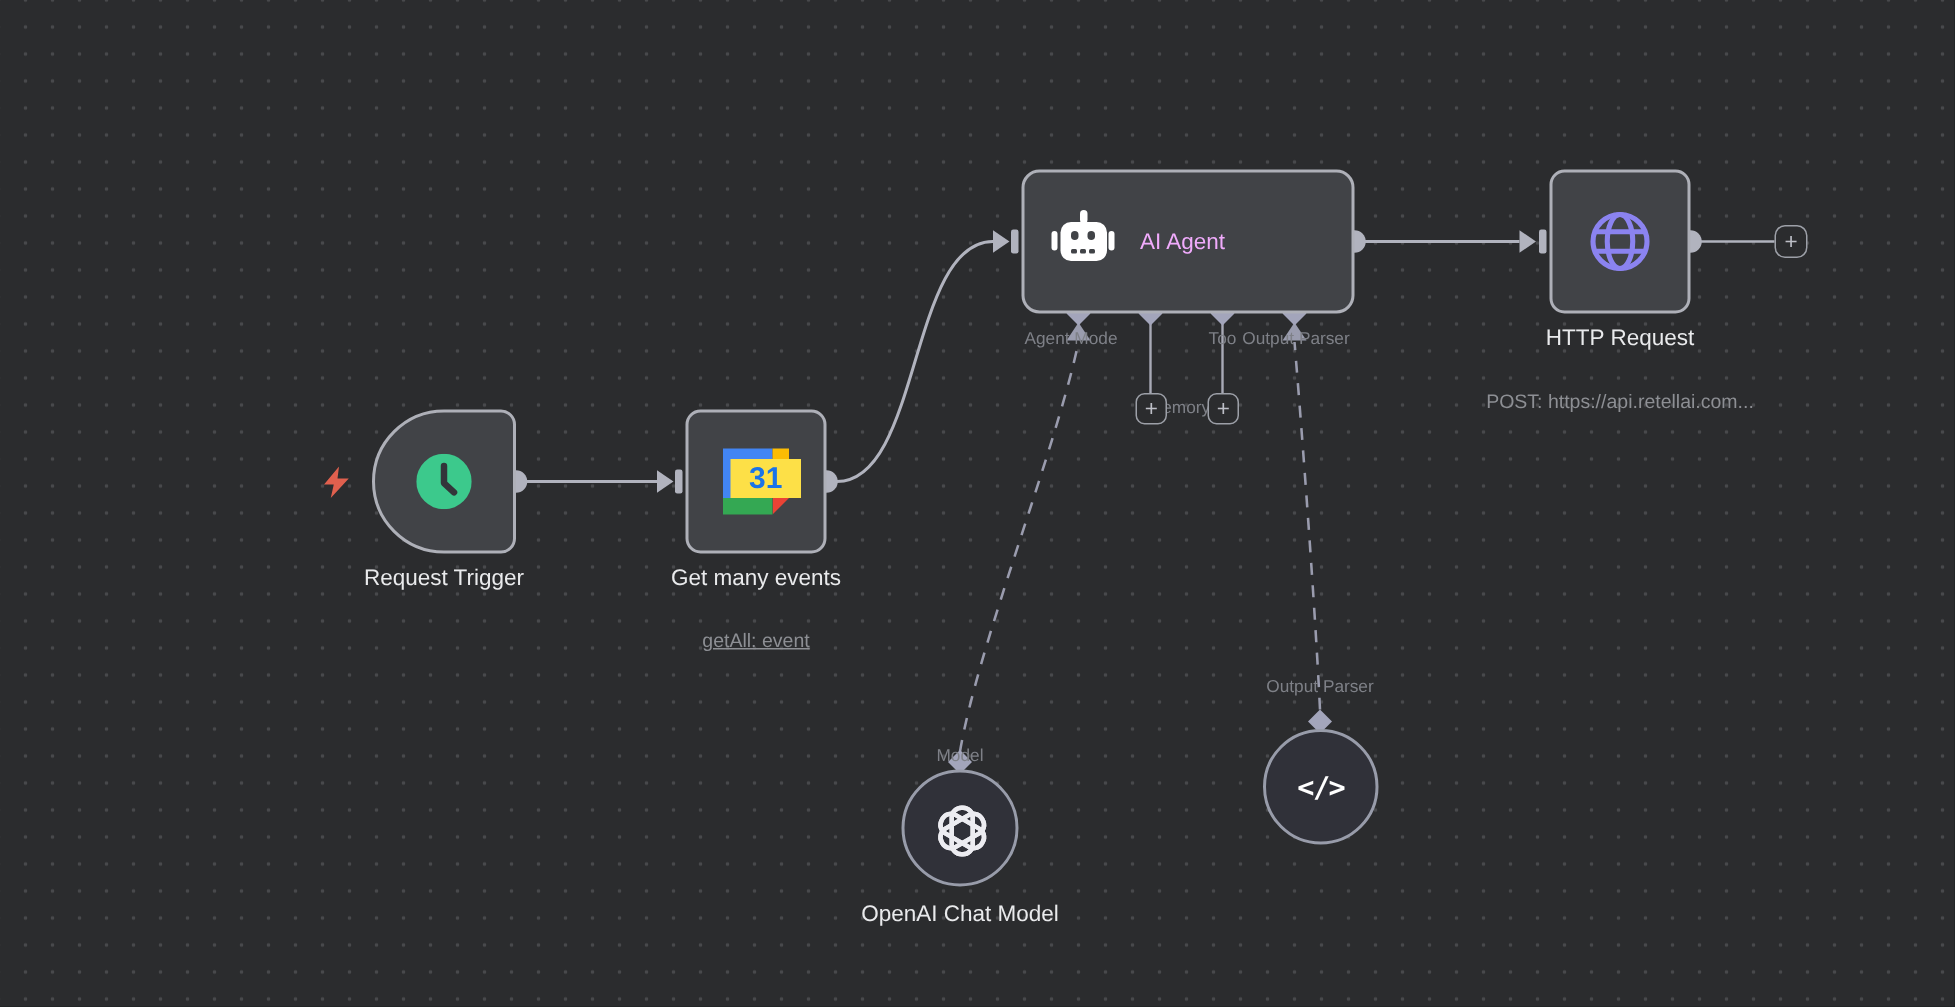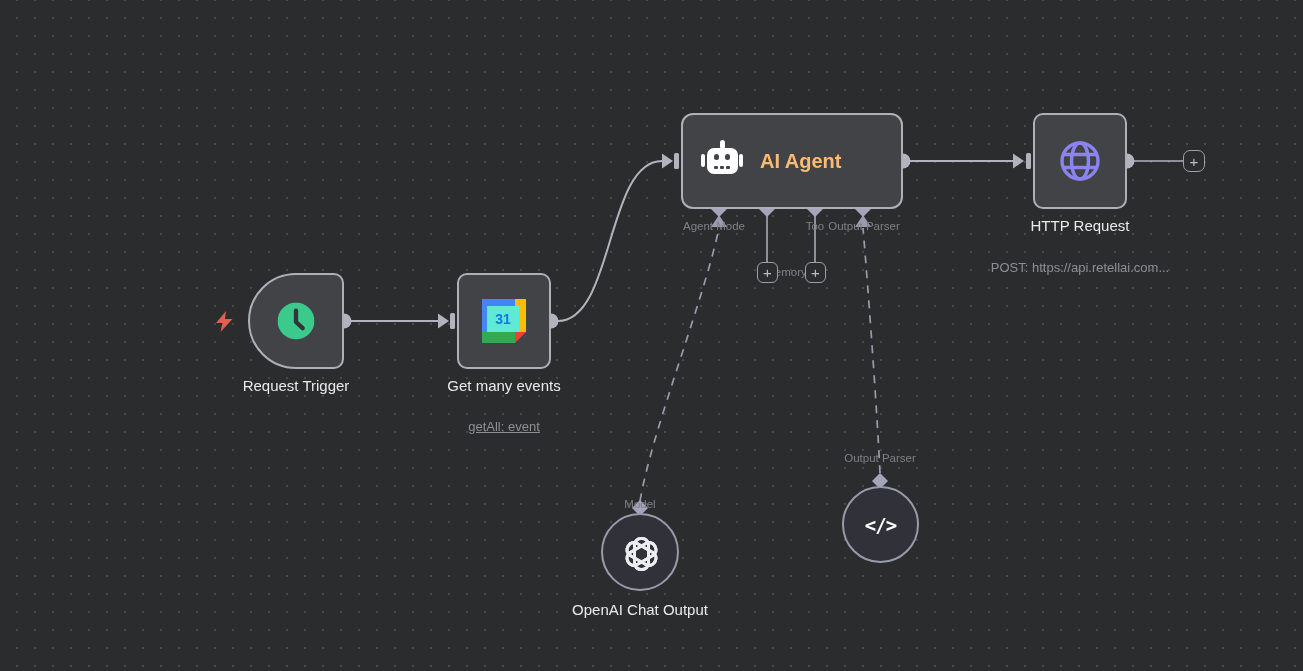--- a/index.html
+++ b/index.html
@@ -32,22 +32,22 @@
   .icon-center{position:absolute;left:50%;top:50%;transform:translate(-50%,-50%);}
 
   
   #clock-icon{width:37px;height:37px;}
   
   #cal-icon{width:44px;height:44px;position:relative;}
   #cal-icon .cal-blue{position:absolute;left:0;top:0;width:33px;height:33px;background:#4285f4;}
   #cal-icon .cal-yellow{position:absolute;left:33px;top:0;width:11px;height:33px;background:#fbbc04;}
   #cal-icon .cal-green{position:absolute;left:0;top:33px;width:33px;height:11px;background:#34a853;}
   #cal-icon .cal-red{position:absolute;left:33px;top:33px;width:11px;height:11px;background:#ea4335;clip-path:polygon(0 0,100% 0,0 100%);}
-  #cal-icon .cal-white{position:absolute;left:5px;top:7px;width:32px;height:26px;background:#5eead4;display:flex;align-items:center;justify-content:center;
-    color:#1a73e8;font-size:14px;font-weight:700;font-family:"Liberation Sans",sans-serif;}
+  #cal-icon .cal-white{position:absolute;left:5px;top:7px;width:47px;height:26px;background:#fde047;display:flex;align-items:center;justify-content:center;
+    color:#1a73e8;font-size:20px;font-weight:700;font-family:"Liberation Sans",sans-serif;}
   
   #robot-icon{width:42px;height:42px;position:relative;}
   #robot-icon .bot-antenna{position:absolute;left:19px;top:0;width:5px;height:9px;background:#fff;border-radius:2.5px;}
   #robot-icon .bot-head{position:absolute;left:6px;top:8px;width:31px;height:26px;background:#fff;border-radius:7px;}
   #robot-icon .bot-ear{position:absolute;top:14px;width:4px;height:13px;background:#fff;border-radius:2px;}
   #robot-icon .bot-ear.left{left:0;}
   #robot-icon .bot-ear.right{right:0;}
   #robot-icon .bot-eye{position:absolute;top:14px;width:5px;height:6px;background:#414347;border-radius:2.5px;}
   #robot-icon .bot-eye.left{left:13px;}
   #robot-icon .bot-eye.right{left:24px;}
@@ -55,21 +55,21 @@
   
   #openai-icon{width:42px;height:42px;position:relative;}
   #openai-icon .petal{position:absolute;left:50%;top:50%;width:11px;height:28px;margin:-15.5px 0 0 -7px;
     border:3.2px solid #ececf1;border-radius:8px;}
   
   #code-icon{color:#fff;font-family:"DejaVu Sans Mono",monospace;font-weight:700;font-size:19px;letter-spacing:-1px;}
 
   .node-label{position:absolute;transform:translateX(-50%);color:#e9eaec;font-size:15px;font-weight:500;white-space:nowrap;}
   .node-sub{position:absolute;transform:translateX(-50%);color:#8d8f94;font-size:13px;white-space:nowrap;margin-top:20px;}
   .port-label{position:absolute;transform:translateX(-50%);color:#7e8087;font-size:11.5px;white-space:nowrap;}
-  #agent-title{color:#fdba74;font-size:20px;font-weight:700;}
+  #agent-title{color:#f0abfc;font-size:15px;font-weight:400;}
   #label-parser{transform:translateX(-50%);width:170px;text-align:center;white-space:normal;line-height:21px;}
 
   .plus-btn{
     position:absolute;box-sizing:border-box;width:21px;height:21px;
     background:#2b2c2e;border:1.6px solid #9da0a8;border-radius:6px;
     color:#bdbfc7;font-size:15px;font-weight:500;line-height:1;
     display:flex;align-items:center;justify-content:center;cursor:pointer;
   }
   #plus-memory{left:757px;top:262px;}
   #plus-tool{left:805px;top:262px;}
@@ -197,21 +197,21 @@
     <div id="openai-icon">
       <span class="petal" style="transform:rotate(0deg);"></span>
       <span class="petal" style="transform:rotate(60deg);"></span>
       <span class="petal" style="transform:rotate(120deg);"></span>
       <span class="petal" style="transform:rotate(180deg);"></span>
       <span class="petal" style="transform:rotate(240deg);"></span>
       <span class="petal" style="transform:rotate(300deg);"></span>
     </div>
   </div>
   <div class="port-label" style="left:640px;top:498px;">Model</div>
-  <div class="node-label" style="left:640px;top:601px;">OpenAI Chat Output</div>
+  <div class="node-label" style="left:640px;top:601px;">OpenAI Chat Model</div>
 
   <div class="node-circle" id="node-parser">
     <span id="code-icon">&lt;/&gt;</span>
   </div>
   <div class="port-label" style="left:880px;top:452px;">Output Parser</div>
 
   <div class="plus-btn" id="plus-memory">
       <span>+</span>
     </div>
   <div class="plus-btn" id="plus-tool">

